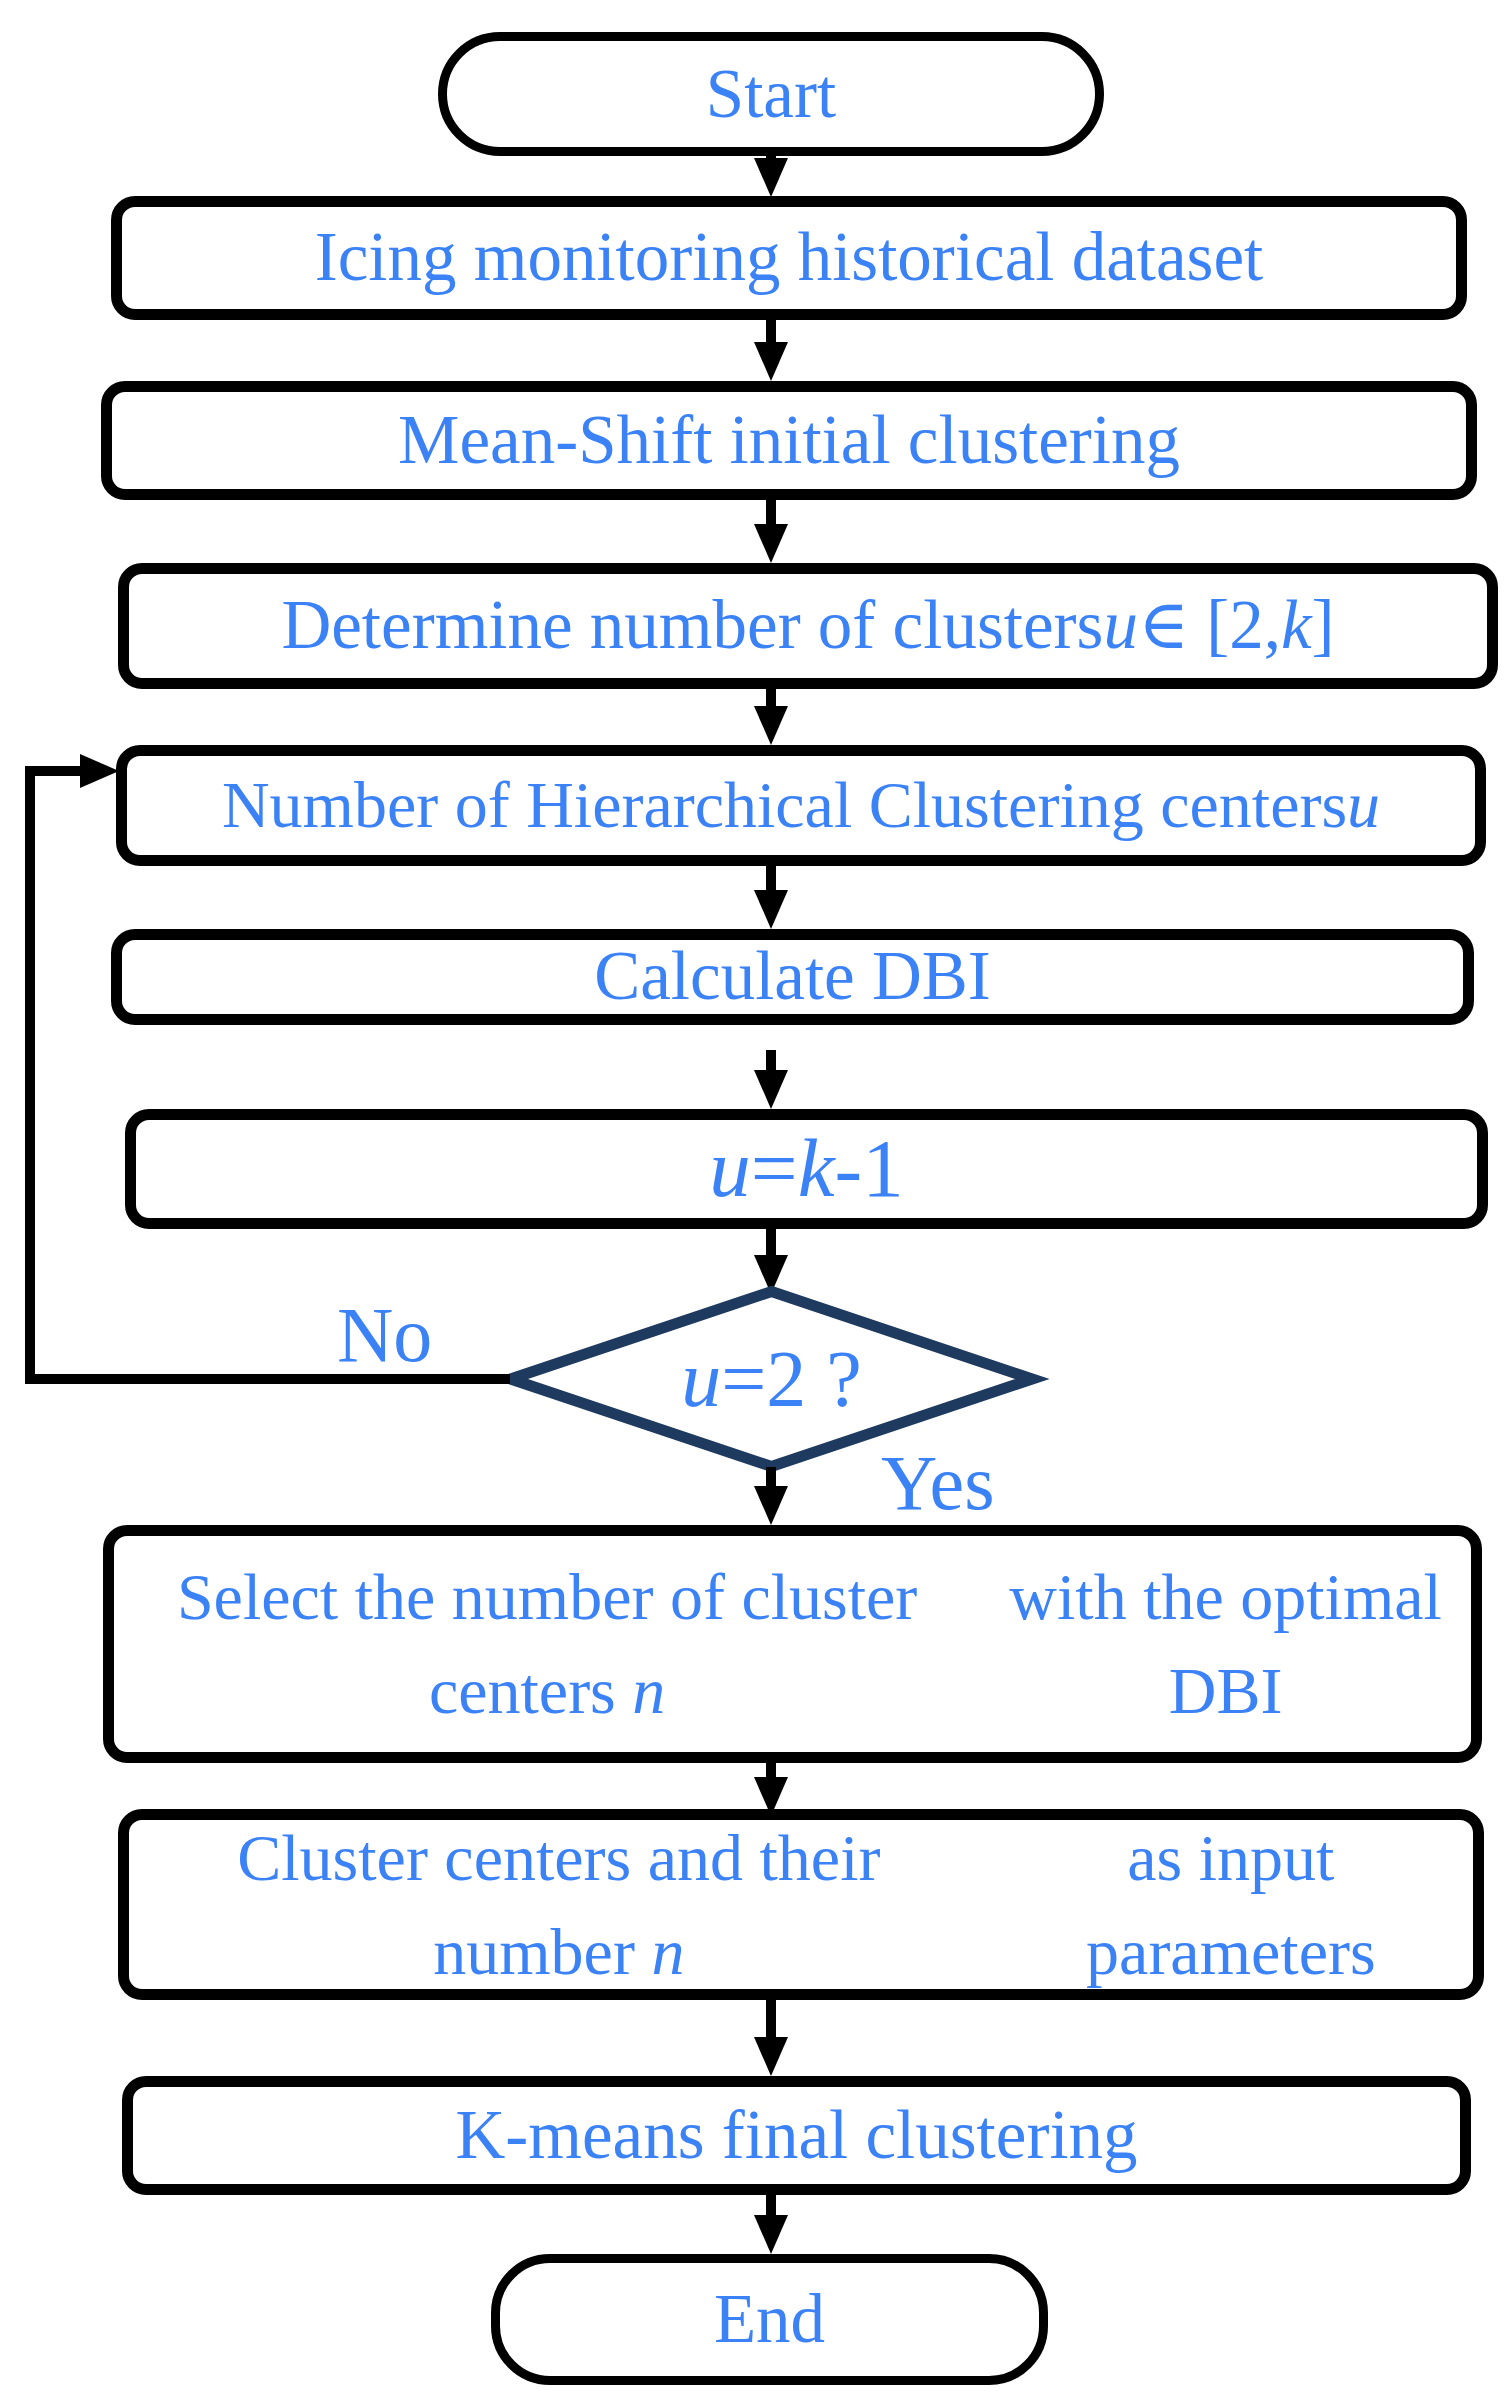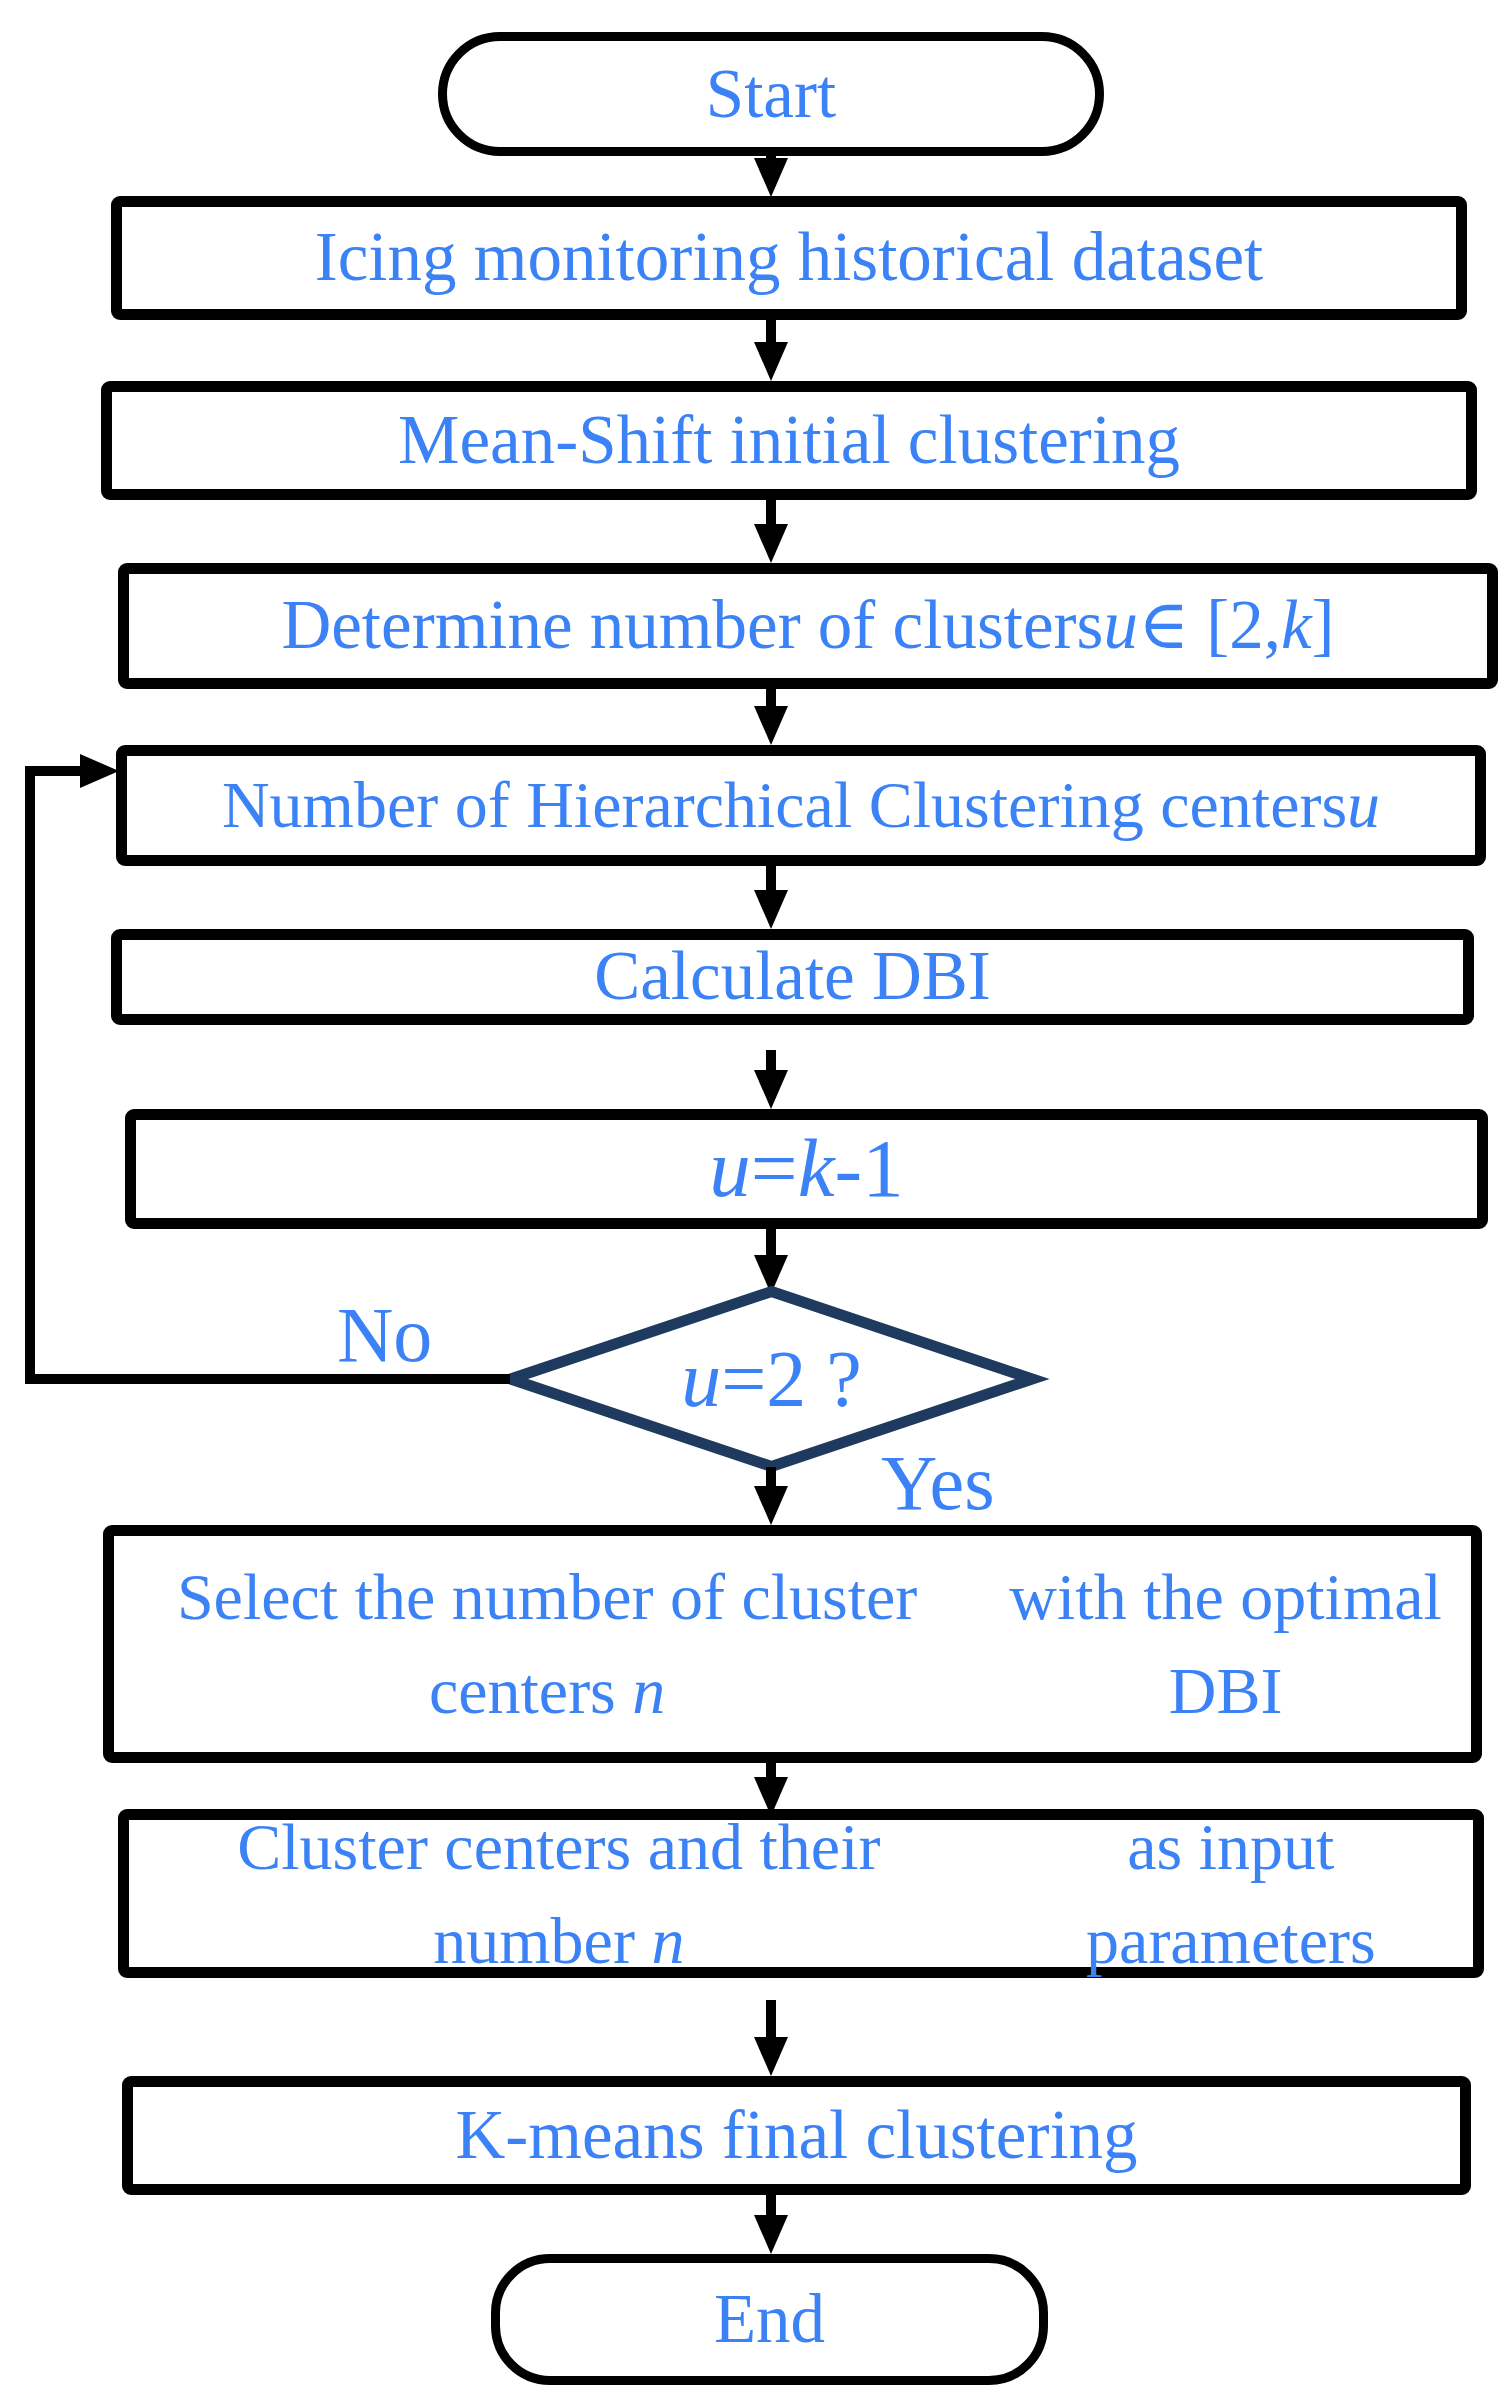--- a/index.html
+++ b/index.html
@@ -16,21 +16,21 @@
     position: absolute;
     box-sizing: border-box;
     background: #ffffff;
     display: flex;
     align-items: center;
     justify-content: center;
     text-align: center;
   }
   .process {
     border: 11px solid #000000;
-    border-radius: 9px;
+    border-radius: 24px;
     font-size: 69px;
     line-height: 1.1;
   }
   .process.two-line {
     flex-direction: row;
     font-size: 66px;
     line-height: 1.42;
     text-align: center;
   }
   .terminator {
@@ -149,21 +149,21 @@
   <div class="edge-label" style="left:881px; top:1444px;">Yes</div>
 
   <div class="node process two-line" style="left:103px; top:1525px; width:1379px; height:238px;">
     <div><span>Select the number of cluster centers </span><i>n</i></div>
     <div>with the optimal DBI</div>
   </div>
 
   <div class="arrow-shaft" style="left:766px; top:1762px; height:19.4px;"></div>
   <div class="arrow-head-down" style="left:754px; top:1777px;"></div>
 
-  <div class="node process two-line" style="left:118px; top:1809px; width:1366px; height:169px;">
+  <div class="node process two-line" style="left:118px; top:1809px; width:1366px; height:191px;">
     <div><span>Cluster centers and their number </span><i>n</i></div>
     <div>as input parameters</div>
   </div>
 
   <div class="arrow-shaft" style="left:766px; top:2000px; height:40px;"></div>
   <div class="arrow-head-down" style="left:754px; top:2037px;"></div>
 
   <div class="node process" style="left:122px; top:2076px; width:1349px; height:119px;">K-means final clustering</div>
 
   <div class="arrow-shaft" style="left:766px; top:2195px; height:23.6px;"></div>

